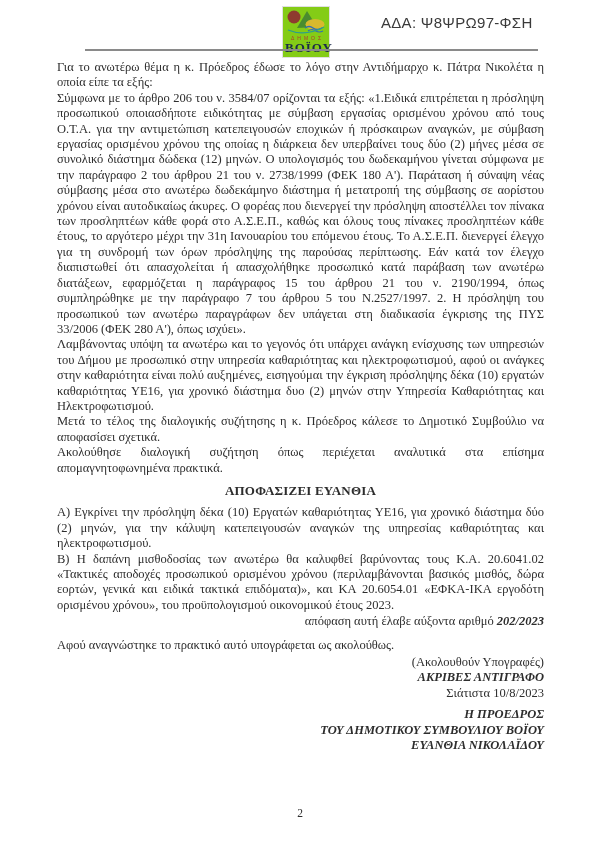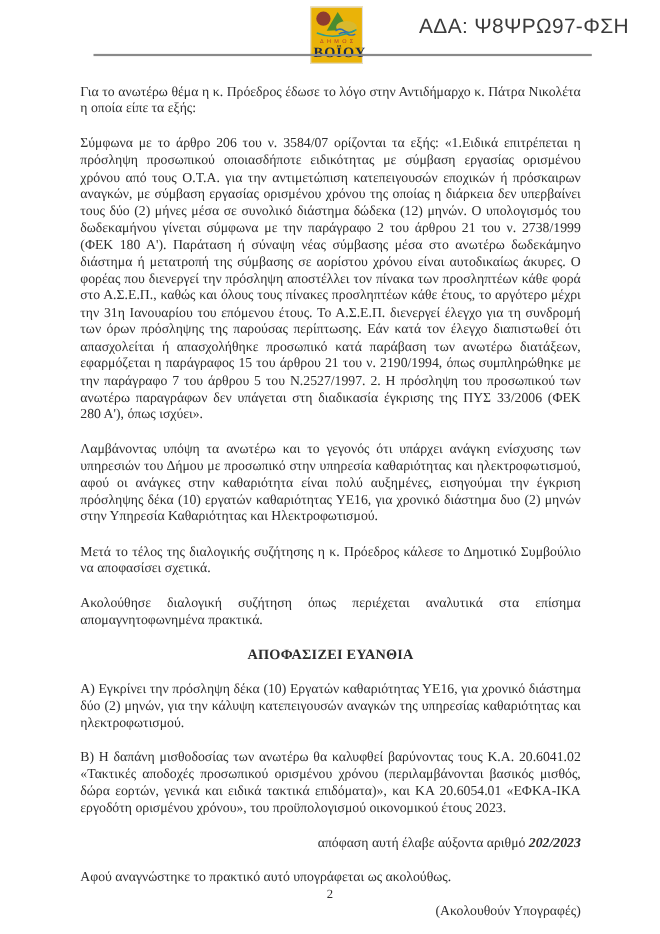--- a/index.html
+++ b/index.html
@@ -15,21 +15,21 @@
   }
   
   .logo {
     position: absolute;
     left: 282px;
     top: 6px;
     width: 48px;
     text-align: center;
     border: 1px solid #e0e0e0;
     padding: 1px 2px 2px 2px;
-    background: #eab308;
+    background: #84cc16;
   }
   .logo-art { display: block; margin: 0 auto; }
   .logo-small {
     font-family: "Liberation Sans", sans-serif;
     font-size: 5px;
     letter-spacing: 3px;
     color: #b03a2e;
     white-space: nowrap;
     line-height: 6px;
     margin-top: 1px;
@@ -42,21 +42,21 @@
     line-height: 14px;
     letter-spacing: 1px;
     color: #1b2a4a;
     white-space: nowrap;
   }
   .ada {
     position: absolute;
     left: 381px;
     top: 14px;
     font-family: "Liberation Sans", sans-serif;
-    font-size: 19px;
+    font-size: 15px;
     color: #3a3a3a;
     letter-spacing: 0.3px;
   }
   .header-rule {
     position: absolute;
     left: 85px;
     top: 49px;
     width: 453px;
     height: 2px;
     background: #8a8a8a;
@@ -64,21 +64,21 @@
   
   .doc-body {
     position: absolute;
     left: 57px;
     top: 60px;
     width: 487px;
     font-size: 12.5px;
     line-height: 15.4px;
     text-align: justify;
   }
-  .doc-body p { margin: 16px; }
+  .doc-body p { margin: 0; }
   .decision-heading {
     text-align: center;
     font-weight: bold;
     font-size: 13px;
     margin: 7px 0 7px 0 !important;
     letter-spacing: 0.2px;
   }
   .num-line { margin-top: 1px !important; padding-left: 3px; text-align: right; }
   .num-line .num { font-weight: bold; font-style: italic; }
   .read-line { margin-top: 8px !important; text-align: left; }

